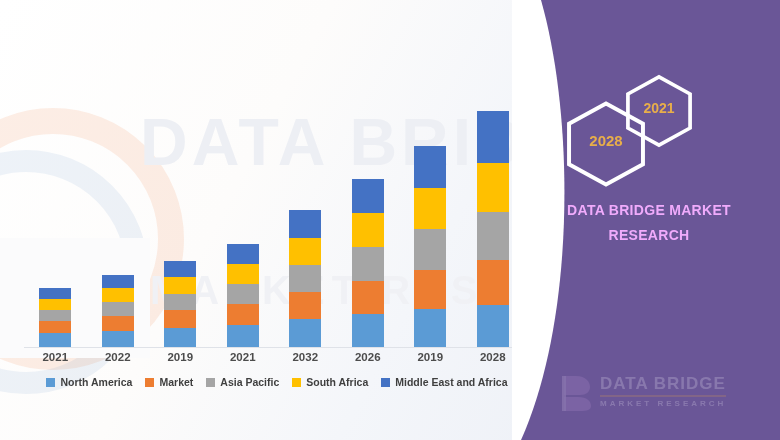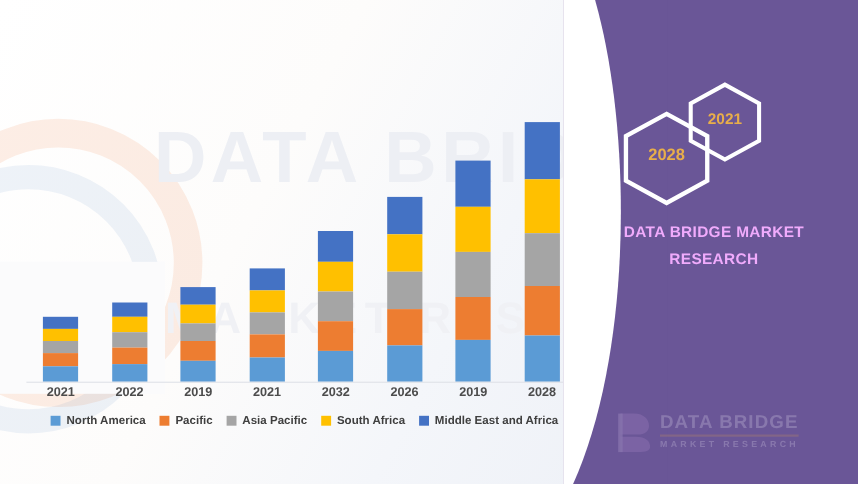--- a/index.html
+++ b/index.html
@@ -180,21 +180,21 @@
         <div class="xtick">2028</div>
       </div>
 
     <div class="legend" id="legend">
         <div class="lg">
           <span class="lg-sw" style="background: rgb(91, 155, 213);"></span>
           <span class="lg-tx">North America</span>
         </div>
         <div class="lg">
           <span class="lg-sw" style="background: rgb(237, 125, 49);"></span>
-          <span class="lg-tx">Pacific</span>
+          <span class="lg-tx">Market</span>
         </div>
         <div class="lg">
           <span class="lg-sw" style="background: rgb(165, 165, 165);"></span>
           <span class="lg-tx">Asia Pacific</span>
         </div>
         <div class="lg">
           <span class="lg-sw" style="background: rgb(255, 192, 0);"></span>
           <span class="lg-tx">South Africa</span>
         </div>
         <div class="lg">

